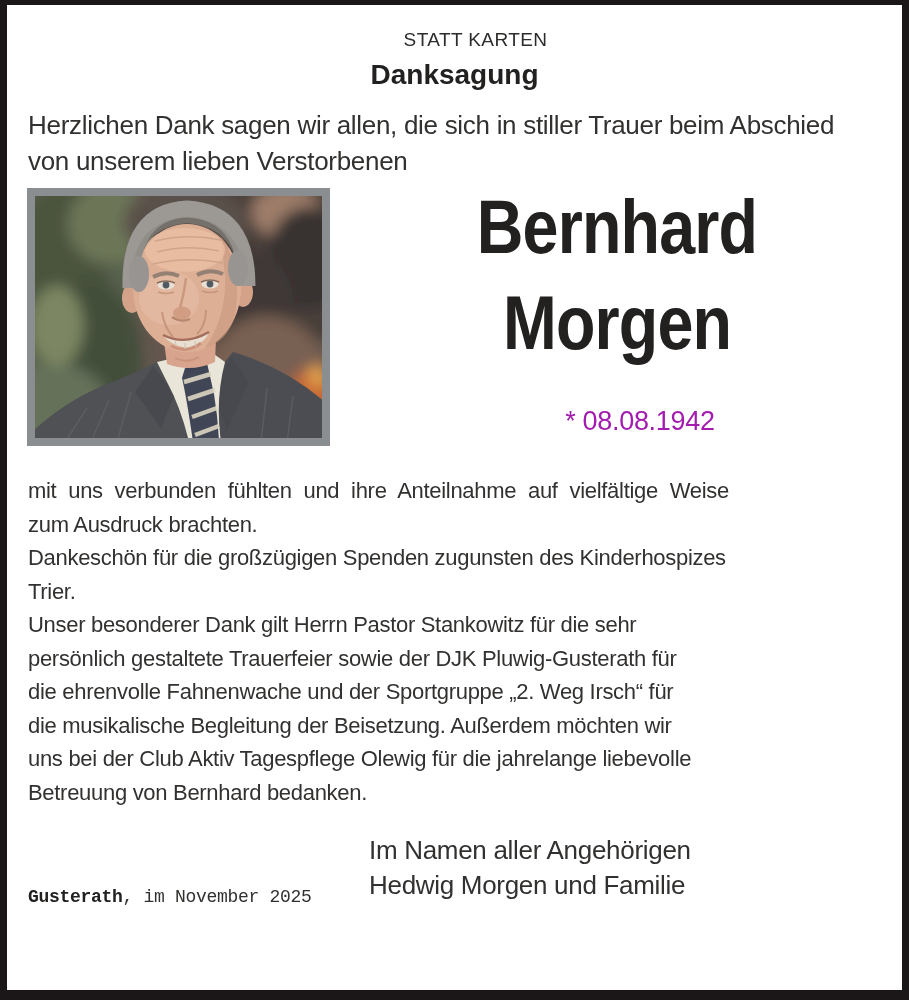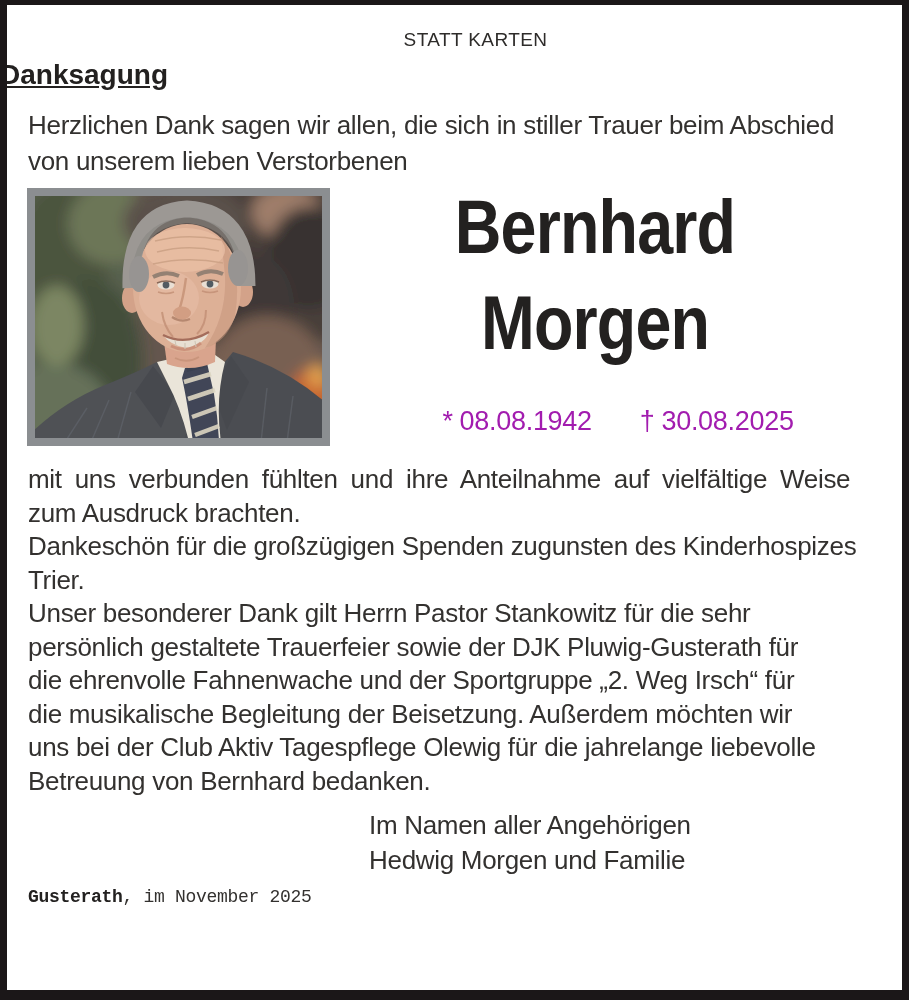--- a/index.html
+++ b/index.html
@@ -21,66 +21,65 @@
   }
   .pretitle {
     position: absolute; top: 29px; left: 0; width: 100%;
     text-align: center;
     font-size: 19px; letter-spacing: 0.4px;
     color: #2e2c2a;
     margin-left: 21px;
   }
   .title {
     position: absolute; top: 59px; left: 0; width: 100%;
-    text-align: left; margin: 0;
+    text-align: center; margin: 0;
     font-size: 28px; font-weight: 700;
     color: #232120;
-    text-decoration: underline;
   }
   .intro {
     position: absolute; top: 107px; left: 28px; width: 856px;
     font-size: 26px; line-height: 36px;
     letter-spacing: -0.3px;
     white-space: pre-line;
   }
   .photo-frame {
     position: absolute; left: 27px; top: 188px;
     width: 287px; height: 242px;
     border: 8px solid #8b8e91;
     background: #53443c;
   }
   .photo-frame svg { display: block; }
   .name-col {
-    position: absolute; left: 320px; top: 188px; width: 550px; height: 258px;
+    position: absolute; left: 342px; top: 188px; width: 550px; height: 258px;
   }
   .name {
     position: absolute; top: -9px; left: 0; width: 100%;
     text-align: center;
     font-size: 76px; line-height: 96px; font-weight: 700;
     letter-spacing: -1px;
     color: #232120;
     transform: scaleX(0.85);
   }
   .dates {
     position: absolute; top: 218px; left: 0; width: 100%;
     display: flex; justify-content: center; gap: 48px;
     font-size: 27px; color: #a21caf;
     letter-spacing: -0.3px;
     padding-left: 23px;
   }
   .dates .sym { margin-right: 7px; }
   .body-text {
-    position: absolute; top: 463px; left: 28px; width: 856px;
-    font-size: 26px; line-height: 33.5px;
+    position: absolute; top: 474px; left: 28px; width: 856px;
+    font-size: 22px; line-height: 33.5px;
     letter-spacing: -0.3px;
     white-space: pre-line;
   }
   .body-text::first-line { word-spacing: 6px; }
   .signature {
-    position: absolute; top: 808px; left: 369px;
+    position: absolute; top: 833px; left: 369px;
     font-size: 26px; line-height: 35px;
     letter-spacing: -0.3px;
     white-space: pre-line;
   }
   .footer {
     position: absolute; top: 881px; left: 28px; width: 856px;
     font-size: 18px; line-height: 33px;
     letter-spacing: -0.3px;
     font-family: Liberation Mono, monospace;
   }
@@ -205,21 +204,20 @@
   </svg>
 </div>
 
 <div class="name-col">
   <div class="name">
     <div>Bernhard</div>
     <div>Morgen</div>
   </div>
   <div class="dates">
     <span class="date"><span class="sym">*</span><span>08.08.1942</span></span>
-    <span class="date"><span class="sym">†</span><span>30.08.2025</span></span>
   </div>
 </div>
 
 <div class="body-text">mit uns verbunden fühlten und ihre Anteilnahme auf vielfältige Weise
 zum Ausdruck brachten.
 Dankeschön für die großzügigen Spenden zugunsten des Kinderhospizes
 Trier.
 Unser besonderer Dank gilt Herrn Pastor Stankowitz für die sehr
 persönlich gestaltete Trauerfeier sowie der DJK Pluwig-Gusterath für
 die ehrenvolle Fahnenwache und der Sportgruppe „2. Weg Irsch“ für

